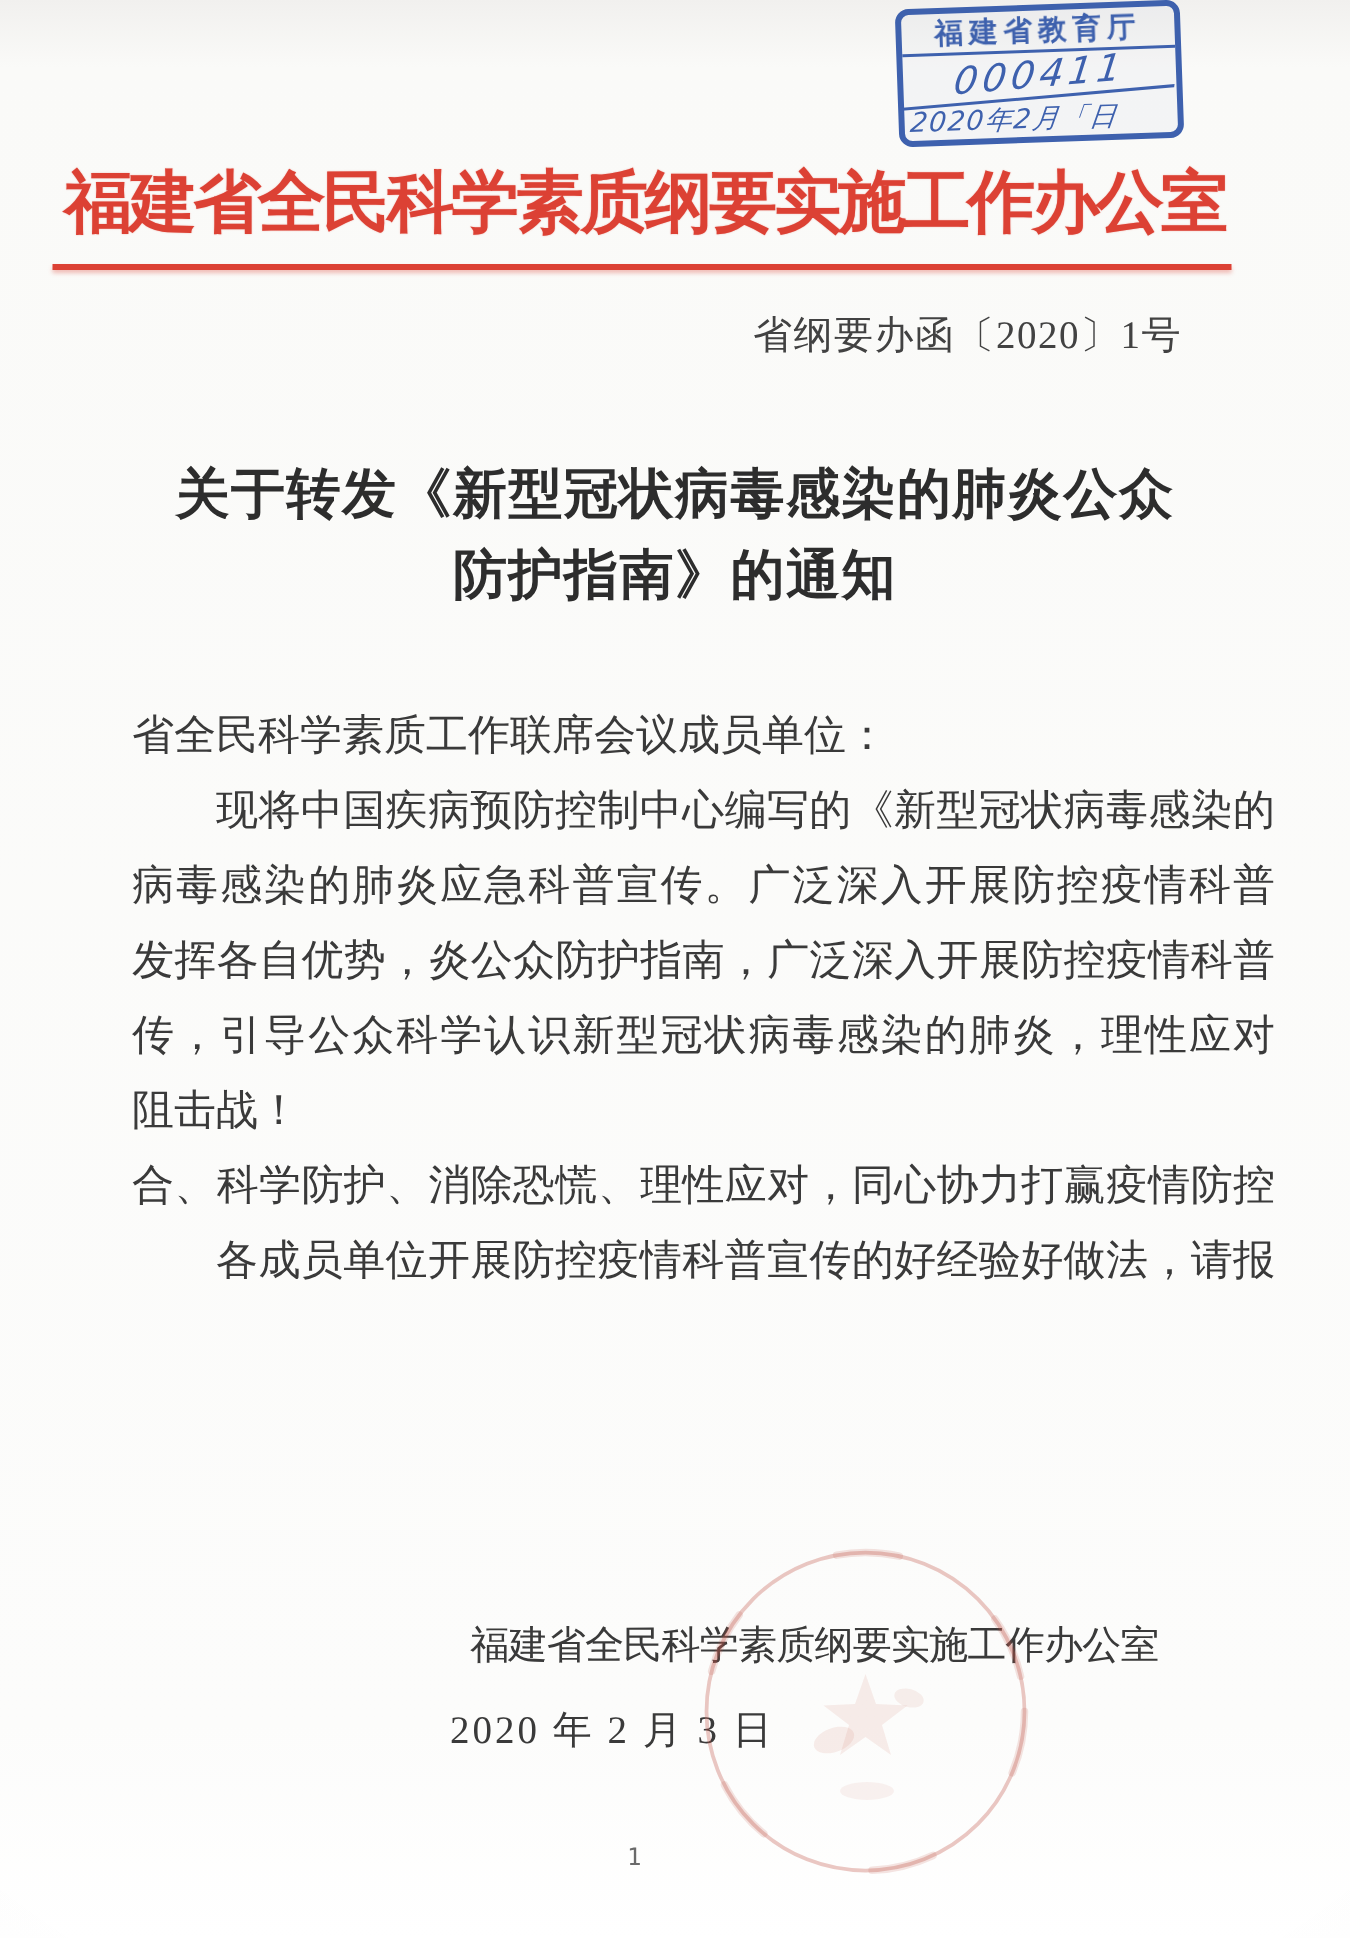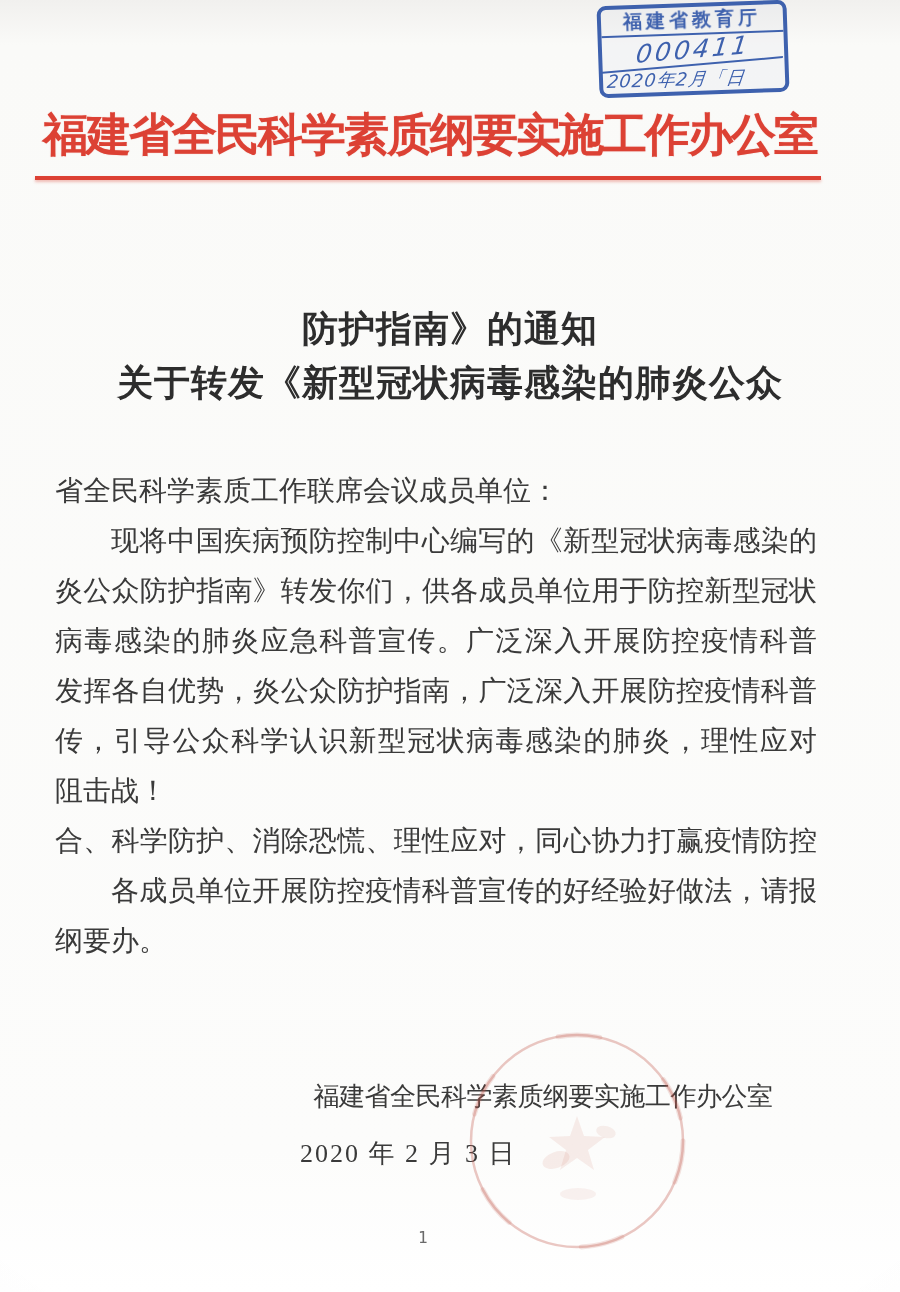--- a/index.html
+++ b/index.html
@@ -77,21 +77,21 @@
   
   .doc-title {
     position:absolute; left:70px; right:70px; top:302px;
     text-align:center; font-weight:bold;
     font-size:36px; line-height:54px; letter-spacing:1px;
     color:#2d2d2d;
   }
 
   
   .body-block {
-    position:absolute; left:55px; width:762px; top:466px;
+    position:absolute; left:88px; width:762px; top:466px;
     font-size:28px; color:var(--text-dark);
   }
   .bline { height:50px; line-height:50px; white-space:nowrap; }
   .j { white-space:normal; text-align:justify; text-align-last:justify; overflow:hidden; }
   .i { text-indent:56px; }
 
   
   .sig-office {
     position:absolute; left:300px; width:486px; top:1079px;
     text-align:center; font-size:26px; letter-spacing:-0.5px; white-space:nowrap;
@@ -118,37 +118,36 @@
 
   <div class="received-stamp">
     <div class="row1">福建省教育厅</div>
     <div class="row2">000411</div>
     <div class="row3">2020年2月「日</div>
   </div>
 
   <div class="letterhead">福建省全民科学素质纲要实施工作办公室</div>
   <div class="red-line"></div>
 
+  <div class="doc-number">省纲要办函〔2020〕1号</div>
 
   <div class="doc-title">
+    <div>关于转发《新型冠状病毒感染的肺炎公众</div>
     <div>防护指南》的通知</div>
-    <div>关于转发《新型冠状病毒感染的肺炎公众</div>
   </div>
 
   <div class="body-block">
     <div class="bline">省全民科学素质工作联席会议成员单位：</div>
     <div class="bline j i">现将中国疾病预防控制中心编写的《新型冠状病毒感染的肺</div>
-    <div class="bline j">炎公众防护指南》转发你们，供各成员单位用于防控新型冠状</div>
     <div class="bline j">病毒感染的肺炎应急科普宣传。广泛深入开展防控疫情科普宣，</div>
     <div class="bline j">发挥各自优势，炎公众防护指南，广泛深入开展防控疫情科普宣</div>
     <div class="bline j">传，引导公众科学认识新型冠状病毒感染的肺炎，理性应对</div>
     <div class="bline">阻击战！</div>
     <div class="bline j">合、科学防护、消除恐慌、理性应对，同心协力打赢疫情防控</div>
     <div class="bline j i">各成员单位开展防控疫情科普宣传的好经验好做法，请报送</div>
-    <div class="bline">纲要办。</div>
   </div>
 
   <div class="sig-office">福建省全民科学素质纲要实施工作办公室</div>
   <div class="sig-date">2020 年 2 月 3 日</div>
 
   <svg class="seal" viewBox="0 0 234 234" xmlns="http://www.w3.org/2000/svg">
     <circle cx="117" cy="117" r="106" fill="none" stroke="rgba(192,85,72,0.32)" stroke-width="2.5"></circle>
     <circle cx="117" cy="117" r="106" fill="none" stroke="rgba(192,85,72,0.16)" stroke-width="5" stroke-dasharray="42 78" stroke-linecap="round"></circle>
     <path d="M117 92 l7 20 21 1 -17 13 6 20 -17 -12 -17 12 6 -20 -17 -13 21 -1 z" fill="rgba(192,85,72,0.10)"></path>
     <ellipse cx="96" cy="136" rx="14" ry="8" fill="rgba(192,85,72,0.10)" transform="rotate(-20 96 136)"></ellipse>

